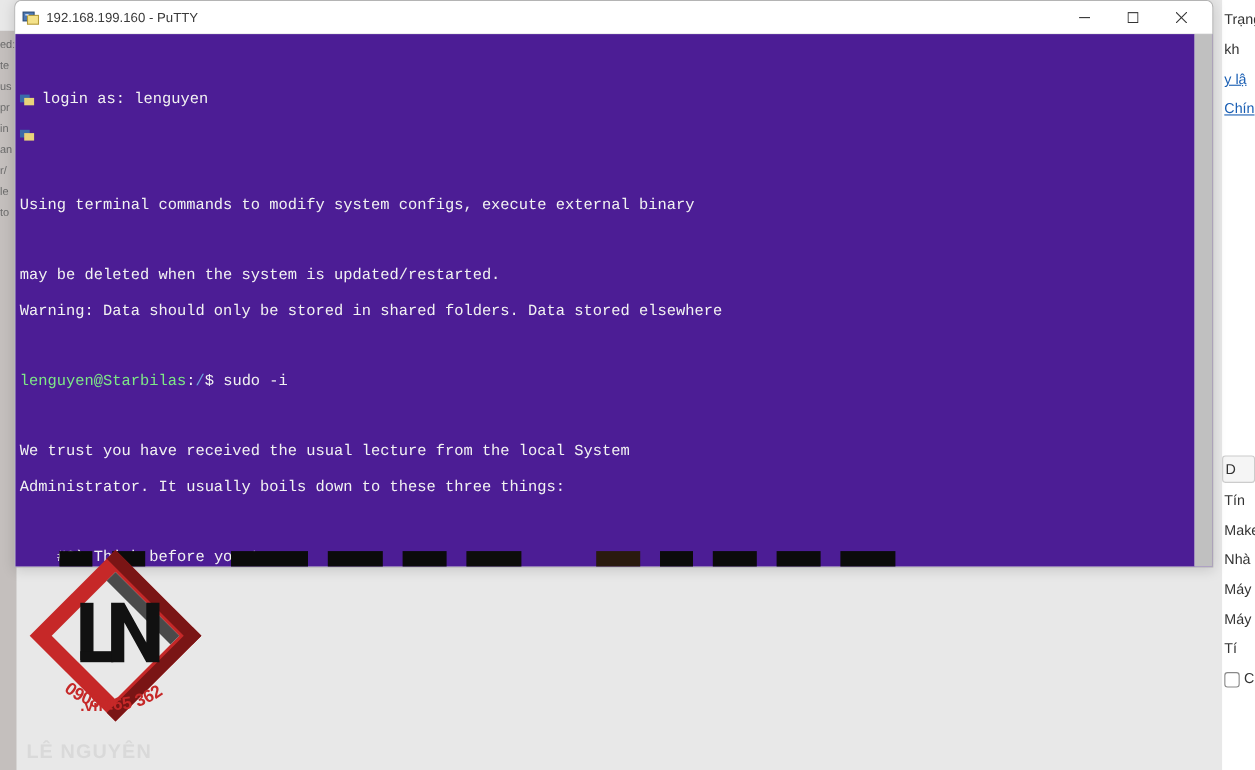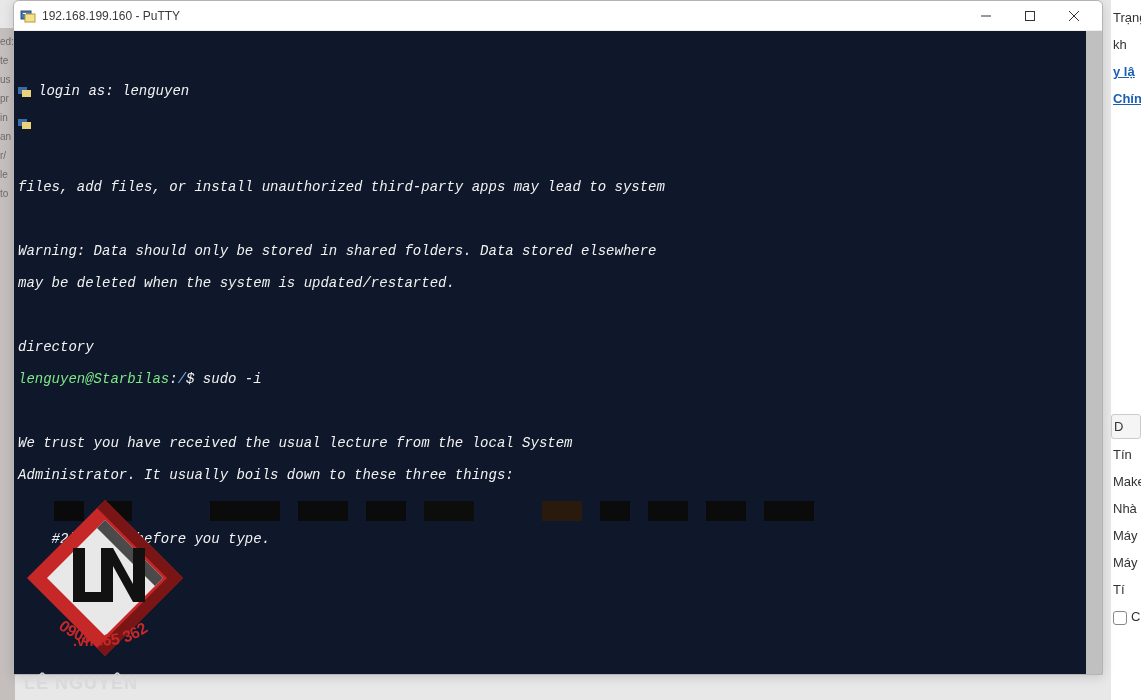--- a/index.html
+++ b/index.html
@@ -17,42 +17,42 @@
   position: absolute;
   right: 0;
   top: 0;
   width: 30px;
   height: 700px;
   background: #fff;
   font-size: 13px;
   padding-top: 4px;
 }
 .bg-right div { padding: 6px 2px; white-space: nowrap; color: #333; }
-.bg-right .link { color: #1a5fb4; text-decoration: underline; font-weight: bold; }
+.bg-right .link { color: #1a5fb4; text-decoration: underline; }
 .bg-right .btn-like { background:#f5f5f5; border:1px solid #ccc; border-radius:3px; padding:4px 2px; margin:2px 0;}
 .bg-right .cb { display:inline-block; width:14px; height:14px; border:1px solid #888; border-radius:3px; vertical-align:middle; margin-right:4px;}
 
 
 .left-strip {
   position: absolute;
   left: 0; top: 28px; width: 15px; height: 672px;
   background: #c4bfbd;
   font-size: 10px;
   color: #6b6b6b;
   overflow: hidden;
 }
 .left-strip div { margin: 8px 0; white-space: nowrap; }
 
 
 .putty-window {
   position: absolute;
   left: 13px;
   top: 0;
   width: 1090px;
-  height: 675px;
+  height: 516px;
   background: #fff;
   border: 1px solid #b4b4b4;
   border-radius: 6px 6px 0 0;
   display: flex;
   flex-direction: column;
   box-shadow: 0 2px 12px rgba(0,0,0,0.15);
 }
 .titlebar {
   height: 30px;
   background: #fff;
@@ -71,30 +71,29 @@
 .titlebar .spacer { flex: 1; }
 .titlebar .win-btn {
   width: 44px; height: 28px;
   display: flex; align-items: center; justify-content: center;
   color: #444;
 }
 
 
 .terminal {
   flex: 1;
-  background: #0f172a;
+  background: #4c1d95;
   color: #f2f2f2;
   font-family: "Consolas","Courier New",monospace;
   font-size: 14px;
   line-height: 16px;
   padding: 4px 0 4px 4px;
   position: relative;
   overflow: hidden;
   white-space: pre-wrap;
-  font-style: italic;
 }
 .term-icon {
   display:inline-block;
   width:14px; height:12px;
   margin-right:6px;
   vertical-align: middle;
 }
 .term-icon svg { display:block; }
 .line { display:block; }
 .prompt-user { color: #7ee787; }
@@ -210,26 +209,25 @@
 
 <span class="line"><span class="term-icon"><svg viewBox="0 0 14 12">
             <rect x="0" y="2" width="9" height="7" fill="#3a6aa8"></rect>
             <rect x="4" y="5" width="9" height="7" fill="#e8d37a"></rect>
           </svg></span><span>login as: lenguyen</span></span>
 <span class="line"><span class="term-icon"><svg viewBox="0 0 14 12">
             <rect x="0" y="2" width="9" height="7" fill="#3a6aa8"></rect>
             <rect x="4" y="5" width="9" height="7" fill="#e8d37a"></rect>
           </svg></span></span>
 <span class="line"> </span>
-<span class="line">files, add files, or install unauthorized third-party apps may lead to system</span>
-<span class="line"> </span>
+<span class="line">Using terminal commands to modify system configs, execute external binary</span>
+<span class="line"> </span>
+<span class="line">may be deleted when the system is updated/restarted.</span>
 <span class="line">Warning: Data should only be stored in shared folders. Data stored elsewhere</span>
-<span class="line">may be deleted when the system is updated/restarted.</span>
-<span class="line"> </span>
-<span class="line">directory</span>
+<span class="line"> </span>
 <span class="line"><span class="prompt-user">lenguyen@Starbilas</span><span class="prompt-colon">:</span><span class="prompt-path">/</span><span class="prompt-colon">$</span> <span class="cmd">sudo -i</span></span>
 <span class="line"> </span>
 <span class="line">We trust you have received the usual lecture from the local System</span>
 <span class="line">Administrator. It usually boils down to these three things:</span>
 <span class="line"> </span>
 <span class="line">    #2) Think before you type.</span>
 
 
 
 

